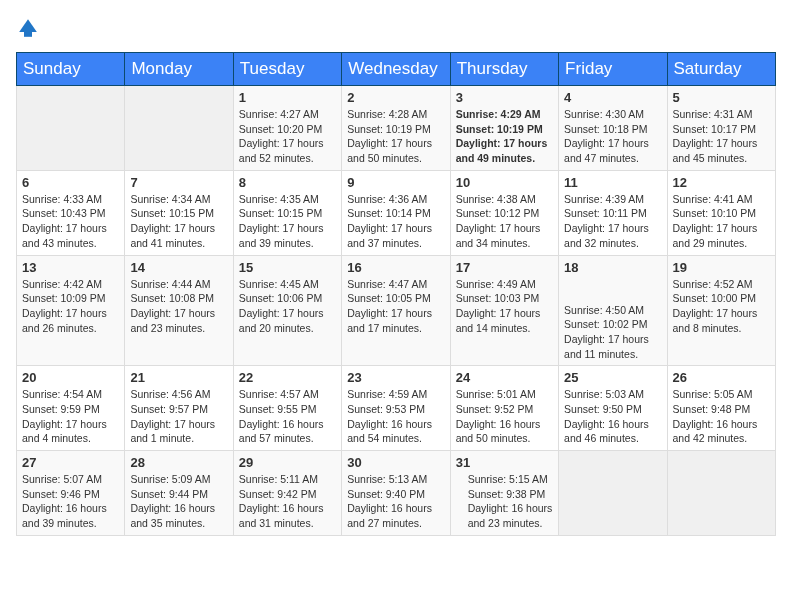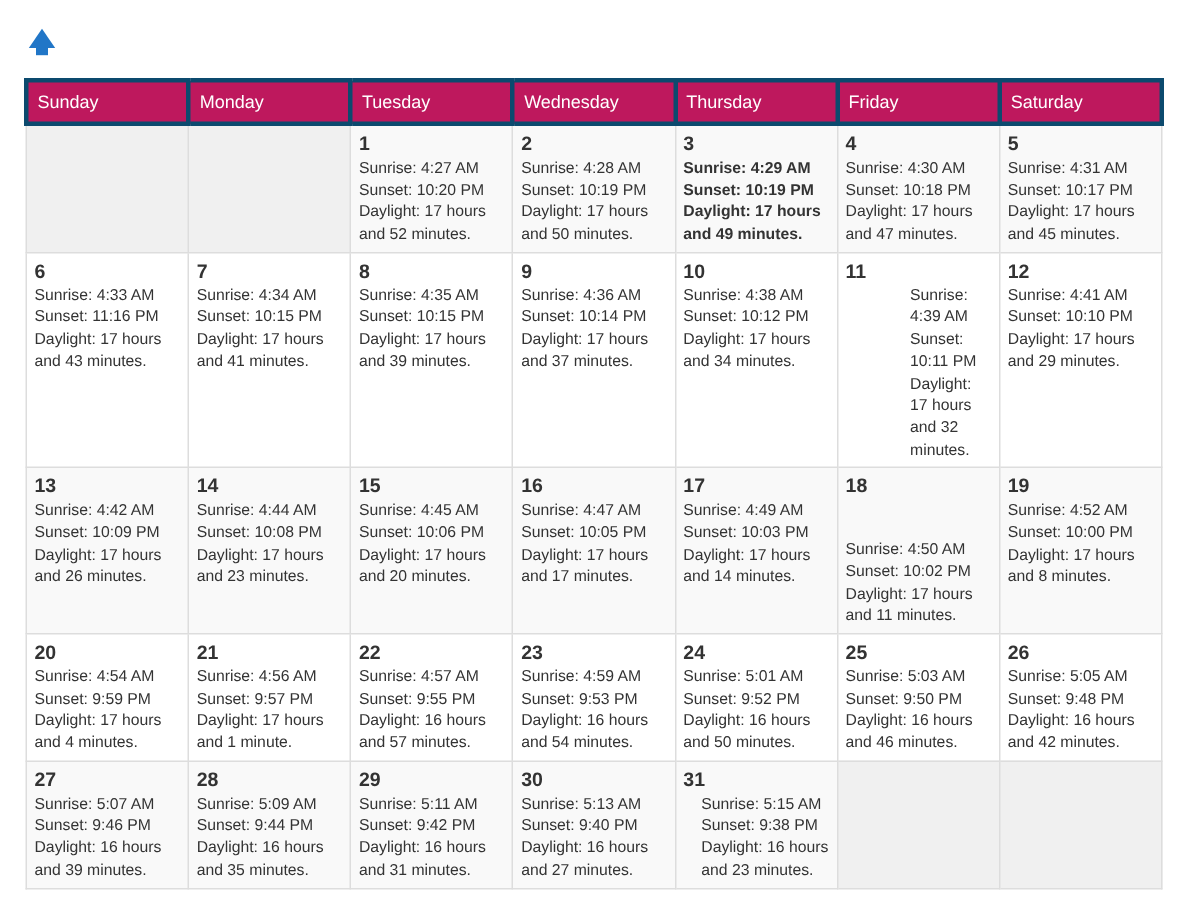--- a/index.html
+++ b/index.html
@@ -36,27 +36,27 @@
     .location {
       font-size: 14px;
       color: #555;
     }
     table {
       width: 100%;
       border-collapse: collapse;
       font-size: 11px;
     }
     thead tr th {
-      background-color: #be185d;
+      background-color: #3b82f6;
       color: #fff;
       text-align: left;
       padding: 6px 6px;
-      font-size: 12px;
+      font-size: 17px;
       font-weight: normal;
-      border: 3px solid #0c4a6e;
+      border: 1px solid #0c4a6e;
     }
     tbody tr td {
       border: 1px solid #ddd;
       vertical-align: top;
       padding: 4px 5px;
       width: 108px;
       height: 80px;
       color: #333;
     }
     tbody tr:nth-child(odd) td {
@@ -148,21 +148,21 @@
           <div class="day-info" style="white-space: pre-line;">Sunrise: 4:31 AM
 Sunset: 10:17 PM
 Daylight: 17 hours
 and 45 minutes.</div>
         </td>
       </tr>
       <tr>
         <td>
           <span class="day-number">6</span>
           <div class="day-info" style="white-space: pre-line;">Sunrise: 4:33 AM
-Sunset: 11:16 PM
+Sunset: 10:43 PM
 Daylight: 17 hours
 and 43 minutes.</div>
         </td>
         <td>
           <span class="day-number">7</span>
           <div class="day-info" style="white-space: pre-line;">Sunrise: 4:34 AM
 Sunset: 10:15 PM
 Daylight: 17 hours
 and 41 minutes.</div>
         </td>
@@ -182,21 +182,21 @@
         </td>
         <td>
           <span class="day-number">10</span>
           <div class="day-info" style="white-space: pre-line;">Sunrise: 4:38 AM
 Sunset: 10:12 PM
 Daylight: 17 hours
 and 34 minutes.</div>
         </td>
         <td>
           <span class="day-number">11</span>
-          <div class="day-info" style="white-space: pre-line; margin-left: 43px;">Sunrise: 4:39 AM
+          <div class="day-info" style="white-space: pre-line;">Sunrise: 4:39 AM
 Sunset: 10:11 PM
 Daylight: 17 hours
 and 32 minutes.</div>
         </td>
         <td>
           <span class="day-number">12</span>
           <div class="day-info" style="white-space: pre-line;">Sunrise: 4:41 AM
 Sunset: 10:10 PM
 Daylight: 17 hours
 and 29 minutes.</div>

